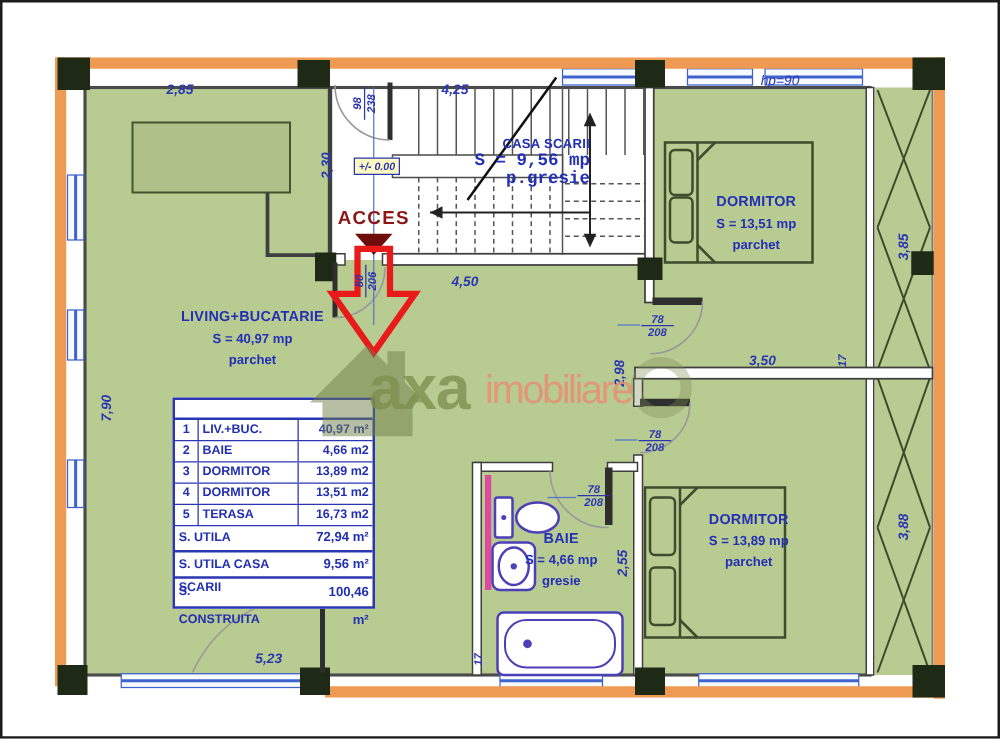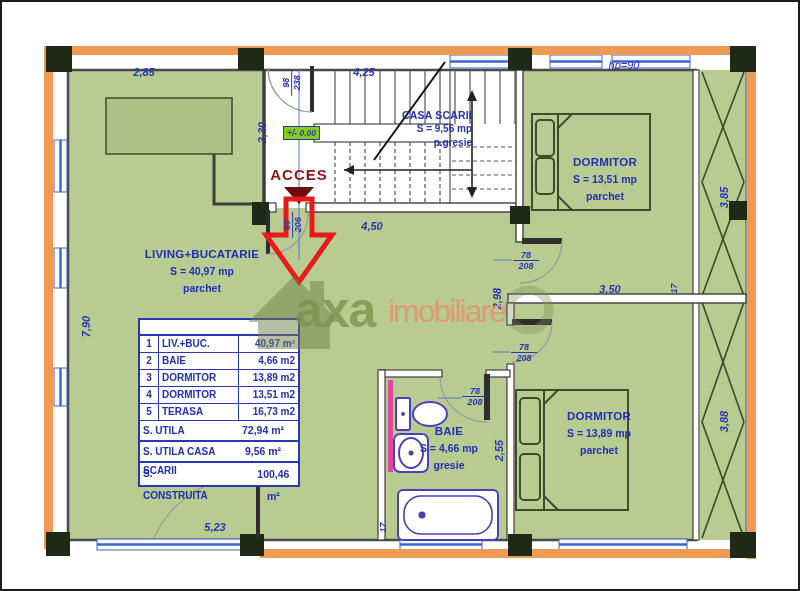--- a/index.html
+++ b/index.html
@@ -16,35 +16,35 @@
   
   .frac{position:absolute;width:26px;color:#2b36b2;font-size:9px;font-style:italic;font-weight:bold;text-align:center;line-height:1.15;}
   .frac .num{display:block;border-bottom:1px solid #2b36b2;padding:0 2px;}
   .frac .den{display:block;padding:0 2px;}
   
   .room-lbl{position:absolute;text-align:center;color:#2330b5;font-weight:bold;line-height:17px;}
   .room-lbl .rname{font-size:11.5px;letter-spacing:.2px;}
   .room-lbl .rarea,.room-lbl .rfloor{font-size:10.5px;}
   .room-lbl.small{line-height:14px;}
   .room-lbl.small .rname{font-size:10.5px;}
-  .room-lbl.small .rarea,.room-lbl.small .rfloor{font-size:10px;}
-  .level-box{position:absolute;border:1px solid #2b36b2;background:#84cc16;color:#2b36b2;font-size:8.5px;font-weight:bold;font-style:italic;padding:1px 3px;white-space:nowrap;}
+  .room-lbl.small .rarea,.room-lbl.small .rfloor{font-size:14px;font-family:Liberation Mono, monospace;}
+  .level-box{position:absolute;border:1px solid #2b36b2;background:#fef9c3;color:#2b36b2;font-size:8.5px;font-weight:bold;font-style:italic;padding:1px 3px;white-space:nowrap;}
   .access{position:absolute;left:262px;top:164px;width:70px;text-align:center;color:#8c1616;font-weight:bold;font-size:15px;letter-spacing:1px;}
   
   .area-table{position:absolute;left:136px;top:316px;width:158px;background:#fff;border:2px solid #2b36b2;color:#2230b0;font-weight:bold;font-size:10px;}
   .at-header{height:14px;background:#fff;border-bottom:2px solid #2b36b2;}
   .at-row{display:flex;height:16px;line-height:16px;border-bottom:1px solid #2b36b2;}
   .at-row:last-child{border-bottom:2px solid #2b36b2;}
   .at-num{width:18px;text-align:center;border-right:1px solid #2b36b2;}
   .at-label{flex:1;padding-left:3px;border-right:1px solid #2b36b2;}
   .at-val{width:56px;text-align:right;padding-right:3px;}
   .at-trow{display:flex;height:19px;line-height:19px;border-bottom:2px solid #2b36b2;}
   .at-trow:last-child{border-bottom:none;height:22px;line-height:22px;gap:44px;}
   .at-tlabel{flex:1;padding-left:3px;}
-  .at-tval{width:64px;text-align:center;padding-right:3px;font-size:10.5px;}
+  .at-tval{width:64px;text-align:right;padding-right:3px;font-size:10.5px;}
   
   .wm-left{position:absolute;left:293px;top:279px;font-size:50px;font-weight:bold;color:rgba(125,142,75,0.78);letter-spacing:-1px;}
   .wm-right{position:absolute;left:386px;top:291px;font-size:32px;font-weight:normal;color:rgba(231,143,116,0.85);letter-spacing:-2px;}
 </style>
 </head>
 <body>
 
 <div class="canvas">
 
   <svg class="plan-svg" viewBox="0 0 800 591">

